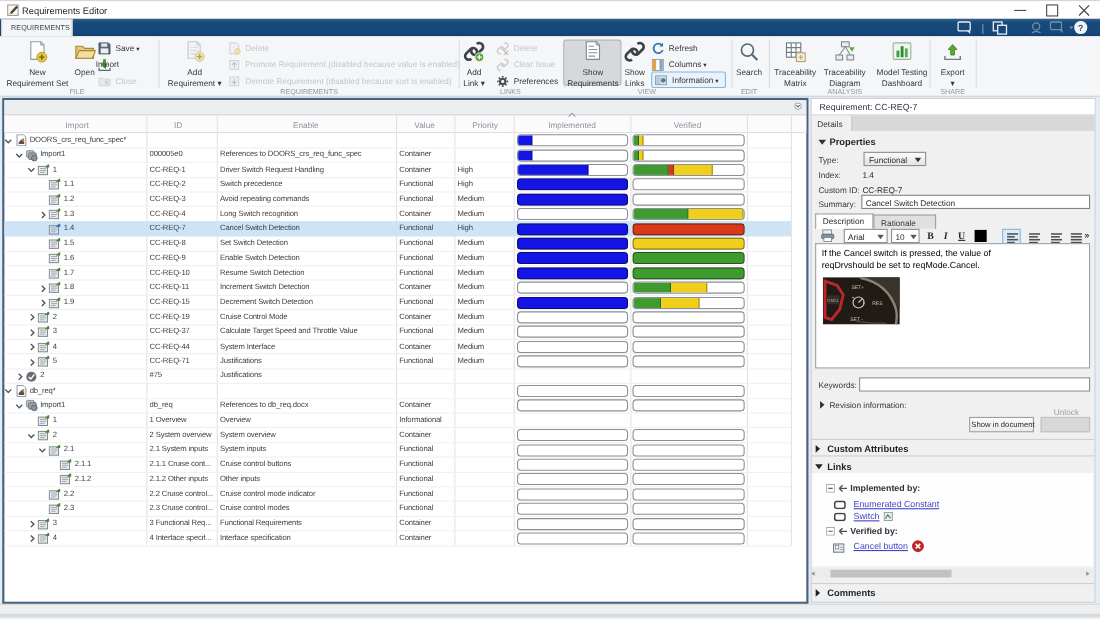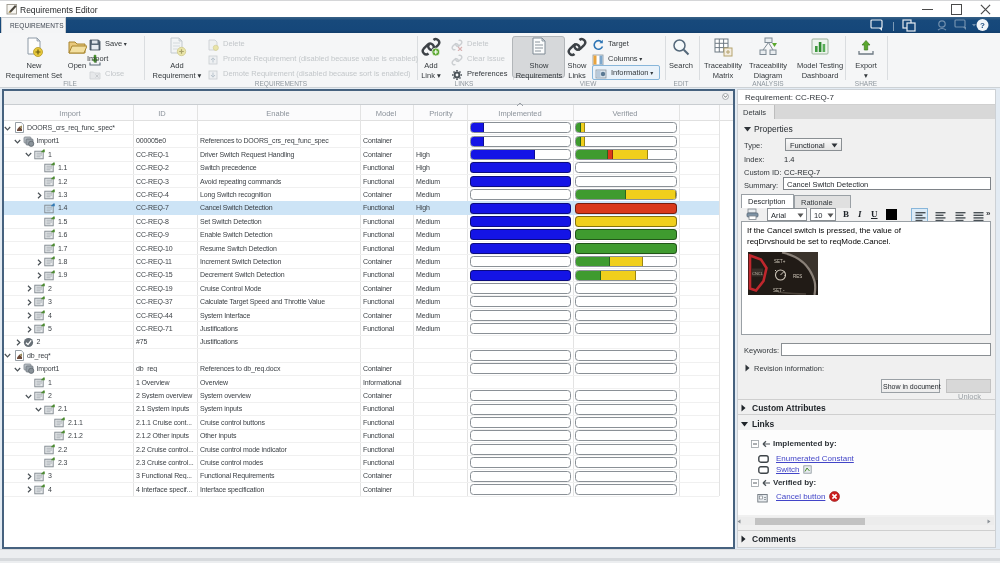--- a/index.html
+++ b/index.html
@@ -145,21 +145,21 @@
 <div class="ab" style="left:567px;top:37px;width:20px;height:20px"><svg width="20" height="20" viewBox="0 0 20 20">
 <path d="M12.5 3 a3.4 3.4 0 0 1 4.8 4.8 L13.2 11.8 a3.4 3.4 0 0 1 -4.8 -4.8" fill="none" stroke="#3d4247" stroke-width="2.4"></path>
 <path d="M7.5 17 a3.4 3.4 0 0 1 -4.8 -4.8 L6.8 8.2 a3.4 3.4 0 0 1 4.8 4.8" fill="none" stroke="#3d4247" stroke-width="2.4"></path>
 </svg></div>
 <div class="ab tx" style="left:577px;top:61px;transform:translateX(-50%);font-size:7.5px;color:#33383c">Show</div>
 <div class="ab tx" style="left:577px;top:70.5px;transform:translateX(-50%);font-size:7.5px;color:#33383c">Links</div>
 <div class="ab" style="left:592px;top:37px;width:12px;height:12px"><svg width="12" height="12" viewBox="0 0 12 12">
 <path d="M9.8 3.2 A4.3 4.3 0 1 0 10.5 7.5" fill="none" stroke="#2e75b5" stroke-width="1.6"></path>
 <path d="M10.8 0.8 L10.8 4.2 L7.4 4.2 Z" fill="#2e75b5"></path>
 </svg></div>
-<div class="ab tx" style="left:608px;top:39px;font-size:7.5px;color:#33383c">Target</div>
+<div class="ab tx" style="left:608px;top:39px;font-size:7.5px;color:#33383c">Refresh</div>
 <div class="ab" style="left:592px;top:52px;width:12px;height:12px"><svg width="12" height="12" viewBox="0 0 12 12">
 <rect x="1" y="1" width="10" height="10" fill="#fff" stroke="#8a949c" stroke-width="0.8"></rect>
 <rect x="1.5" y="1.5" width="3" height="9" fill="#e8a33d"></rect>
 <rect x="7.5" y="1.5" width="3" height="9" fill="#7da7cc"></rect>
 </svg></div>
 <div class="ab tx" style="left:608px;top:54px;font-size:7.5px;color:#33383c">Columns<span style="font-size:6px"> ▾</span></div>
 <div class="ab" style="left:592px;top:64.5px;width:68px;height:15px;background:#e9f2fa;border:1px solid #88b6da;border-radius:2px"></div>
 <div class="ab" style="left:595px;top:66px;width:12px;height:12px"><svg width="12" height="12" viewBox="0 0 12 12">
 <rect x="1" y="2" width="10" height="8" fill="#dce6ee" stroke="#8a949c" stroke-width="0.8"></rect>
 <rect x="1.5" y="2.5" width="4" height="7" fill="#b8cadb"></rect>
@@ -205,21 +205,21 @@
 <div class="ab" style="left:1.5px;top:88.5px;width:733px;height:460px;background:#fff;border:2px solid #46627f"></div>
 <div class="ab" style="left:3.5px;top:90.5px;width:729px;height:14px;background:#eceef0;border-bottom:1px solid #c9cdd1"></div>
 <svg class="ab" style="left:721.5px;top:93px" width="7" height="7" viewBox="0 0 10 10">
 <circle cx="5" cy="5" r="4.2" fill="#fff" stroke="#8a9096" stroke-width="1.1"></circle>
 <path d="M2.8 3.6 L5 6.2 L7.2 3.6" fill="none" stroke="#5a6166" stroke-width="1.3"></path>
 </svg>
 <div class="ab" style="left:3.5px;top:104.5px;width:729px;height:16px;background:#fbfbfc;border-bottom:1px solid #e0e0e0"></div>
 <div class="ab tx" style="left:70px;top:108.5px;transform:translateX(-50%);font-size:7.5px;color:#8c939b">Import</div>
 <div class="ab tx" style="left:162px;top:108.5px;transform:translateX(-50%);font-size:7.5px;color:#8c939b">ID</div>
 <div class="ab tx" style="left:278px;top:108.5px;transform:translateX(-50%);font-size:7.5px;color:#8c939b">Enable</div>
-<div class="ab tx" style="left:386px;top:108.5px;transform:translateX(-50%);font-size:7.5px;color:#8c939b">Model</div>
+<div class="ab tx" style="left:386px;top:108.5px;transform:translateX(-50%);font-size:7.5px;color:#8c939b">Value</div>
 <div class="ab tx" style="left:441px;top:108.5px;transform:translateX(-50%);font-size:7.5px;color:#8c939b">Priority</div>
 <div class="ab tx" style="left:520px;top:108.5px;transform:translateX(-50%);font-size:7.5px;color:#8c939b">Implemented</div>
 <div class="ab tx" style="left:625px;top:108.5px;transform:translateX(-50%);font-size:7.5px;color:#8c939b">Verified</div>
 <svg class="ab" style="left:516px;top:101.5px" width="8" height="5" viewBox="0 0 8 5">
     <path d="M1 4 L4 1 L7 4" fill="none" stroke="#9aa0a6" stroke-width="1"></path>
   </svg>
 <div class="ab" style="left:133px;top:104.5px;width:1px;height:391.7px;background:#e3e3e3"></div>
 <div class="ab" style="left:197px;top:104.5px;width:1px;height:391.7px;background:#e3e3e3"></div>
 <div class="ab" style="left:360px;top:104.5px;width:1px;height:391.7px;background:#e3e3e3"></div>
 <div class="ab" style="left:413px;top:104.5px;width:1px;height:391.7px;background:#e3e3e3"></div>
@@ -647,21 +647,21 @@
 <div class="ab" style="left:574.5px;top:483.90000000000003px;width:102px;height:11px;background:#fff;border:1px solid #8a9096;border-radius:3.5px"></div>
 <div class="ab" style="left:736.5px;top:89px;width:259px;height:459px;background:#f0f0f0;border:1px solid #cdd1d5"></div>
 <div class="ab" style="left:737.5px;top:90px;width:257px;height:15px;background:#fff;border-bottom:1px solid #d0d0d0"></div>
 <div class="ab tx" style="left:745px;top:93px;font-size:8px;color:#2e3338">Requirement: CC-REQ-7</div>
 <div class="ab" style="left:737.5px;top:105px;width:257px;height:14px;background:#d8d8d8"></div>
 <div class="ab" style="left:737.5px;top:105px;width:37px;height:14px;background:#f0f0f0;border-right:1px solid #bdbdbd"></div>
 <div class="ab tx" style="left:743px;top:107.5px;font-size:7.5px;color:#33383c">Details</div>
 <svg class="ab" style="left:744px;top:126px" width="7" height="6" viewBox="0 0 7 6">
     <path d="M0 1 L7 1 L3.5 5.5 Z" fill="#2e3338"></path>
   </svg>
-<div class="ab tx" style="left:754px;top:123.5px;font-size:8.5px;font-weight:normal;color:#1e2328">Properties</div>
+<div class="ab tx" style="left:754px;top:123.5px;font-size:8.5px;font-weight:bold;color:#1e2328">Properties</div>
 <div class="ab tx" style="left:744px;top:141px;font-size:7.5px;color:#33383c">Type:</div>
 <div class="ab" style="left:785px;top:138px;width:57px;height:13px;background:linear-gradient(#fafafa,#e4e4e4);border:1px solid #8a8f93"></div>
 <div class="ab tx" style="left:790px;top:140.5px;font-size:7.5px;color:#1e2328">Functional</div>
 <svg class="ab" style="left:831px;top:142.5px" width="7" height="5" viewBox="0 0 7 5">
     <path d="M0.5 0.5 L6.5 0.5 L3.5 4.5 Z" fill="#2e3338"></path>
   </svg>
 <div class="ab tx" style="left:744px;top:155px;font-size:7.5px;color:#33383c">Index:</div>
 <div class="ab tx" style="left:784px;top:155px;font-size:7.5px;color:#1e2328">1.4</div>
 <div class="ab tx" style="left:744px;top:167.5px;font-size:7.5px;color:#33383c">Custom ID:</div>
 <div class="ab tx" style="left:784px;top:167.5px;font-size:7.5px;color:#1e2328">CC-REQ-7</div>
@@ -736,21 +736,21 @@
 </svg>
 <div class="ab tx" style="left:744px;top:346px;font-size:7.5px;color:#33383c">Keywords:</div>
 <div class="ab" style="left:781px;top:342.5px;width:210px;height:13px;background:#fff;border:1px solid #8a8f93"></div>
 <svg class="ab" style="left:745px;top:364px" width="5" height="8" viewBox="0 0 5 8">
     <path d="M0.5 0.5 L4.5 4 L0.5 7.5 Z" fill="#2e3338"></path>
   </svg>
 <div class="ab tx" style="left:754px;top:363.5px;font-size:7.5px;color:#33383c">Revision information:</div>
 <div class="ab" style="left:881px;top:379px;width:59px;height:13.5px;background:linear-gradient(#fbfbfb,#ececec);border:1px solid #9aa0a5"></div>
 <div class="ab tx" style="left:883px;top:382.5px;font-size:7px;color:#1e2328">Show in document</div>
 <div class="ab" style="left:946px;top:379px;width:45px;height:13.5px;background:#d8d8d8;border:1px solid #c2c2c2"></div>
-<div class="ab tx" style="left:958px;top:392px;font-size:7.5px;color:#9aa0a5">Unlock</div>
+<div class="ab tx" style="left:958px;top:370px;font-size:7.5px;color:#9aa0a5">Unlock</div>
 <div class="ab" style="left:737.5px;top:399px;width:257px;height:1px;background:#cfcfcf"></div>
 <svg class="ab" style="left:741px;top:404px" width="5" height="8" viewBox="0 0 5 8">
     <path d="M0.5 0.5 L4.5 4 L0.5 7.5 Z" fill="#1e2328"></path>
   </svg>
 <div class="ab tx" style="left:752px;top:402.5px;font-size:8.5px;font-weight:bold;color:#1e2328">Custom Attributes</div>
 <div class="ab" style="left:737.5px;top:414px;width:257px;height:1px;background:#cfcfcf"></div>
 <svg class="ab" style="left:741px;top:421px" width="7" height="6" viewBox="0 0 7 6">
     <path d="M0 1 L7 1 L3.5 5.5 Z" fill="#1e2328"></path>
   </svg>
 <div class="ab tx" style="left:752px;top:418.5px;font-size:8.5px;font-weight:bold;color:#1e2328">Links</div>

